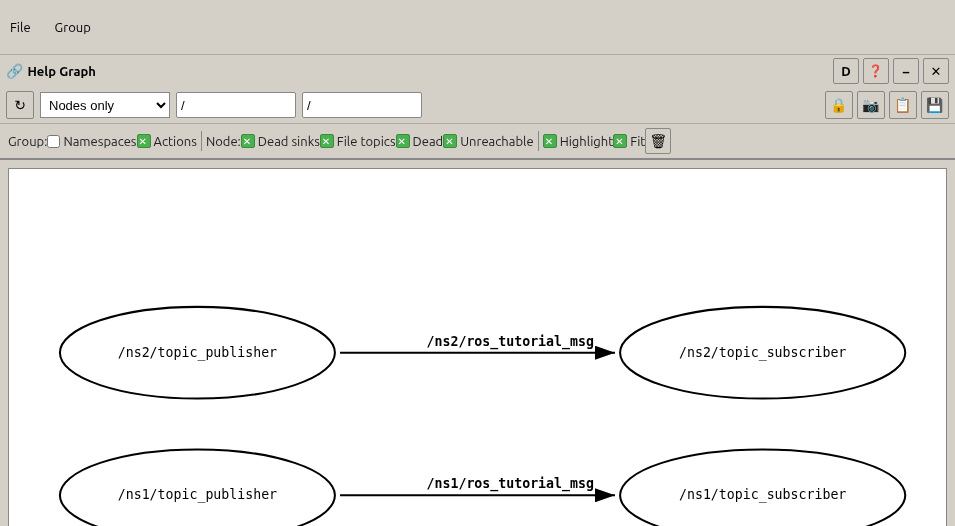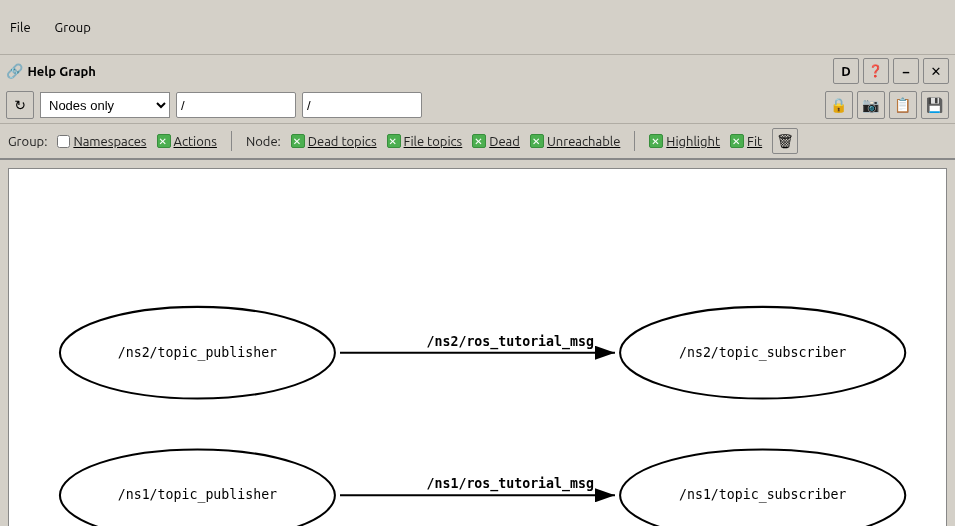--- a/index.html
+++ b/index.html
@@ -66,39 +66,38 @@
       background: white;
       border-radius: 2px;
       font-size: 13px;
       width: 120px;
     }
     .filter-bar {
       background: #d4d0c8;
       padding: 4px 8px;
       display: flex;
       align-items: center;
-      gap: 10px;
+      gap: 0;
       border-bottom: 2px solid #888;
       flex-wrap: nowrap;
     }
     .filter-label {
       font-size: 13px;
       color: #222;
     }
     .filter-separator {
       width: 1px;
       height: 20px;
       background: #888;
       margin: 0 4px;
     }
     .checkbox-item {
       display: flex;
       align-items: center;
       gap: 3px;
-      text-decoration: underline;
     }
     .checkbox-item input[type="checkbox"] {
       margin: 0;
     }
     .green-check {
       display: inline-block;
       width: 14px; height: 14px;
       background: #4caf50;
       border: 1px solid #388e3c;
       border-radius: 2px;
@@ -199,21 +198,21 @@
     <span class="filter-label">Namespaces</span>
   </div>
   <div class="checkbox-item">
     <span class="green-check"></span>
     <span class="filter-label">Actions</span>
   </div>
   <div class="filter-separator"></div>
   <span class="filter-label">Node:</span>
   <div class="checkbox-item">
     <span class="green-check"></span>
-    <span class="filter-label">Dead topics</span>
+    <span class="filter-label">Dead sinks</span>
   </div>
   <div class="checkbox-item">
     <span class="green-check"></span>
     <span class="filter-label">File topics</span>
   </div>
   <div class="checkbox-item">
     <span class="green-check"></span>
     <span class="filter-label">Dead</span>
   </div>
   <div class="checkbox-item">

